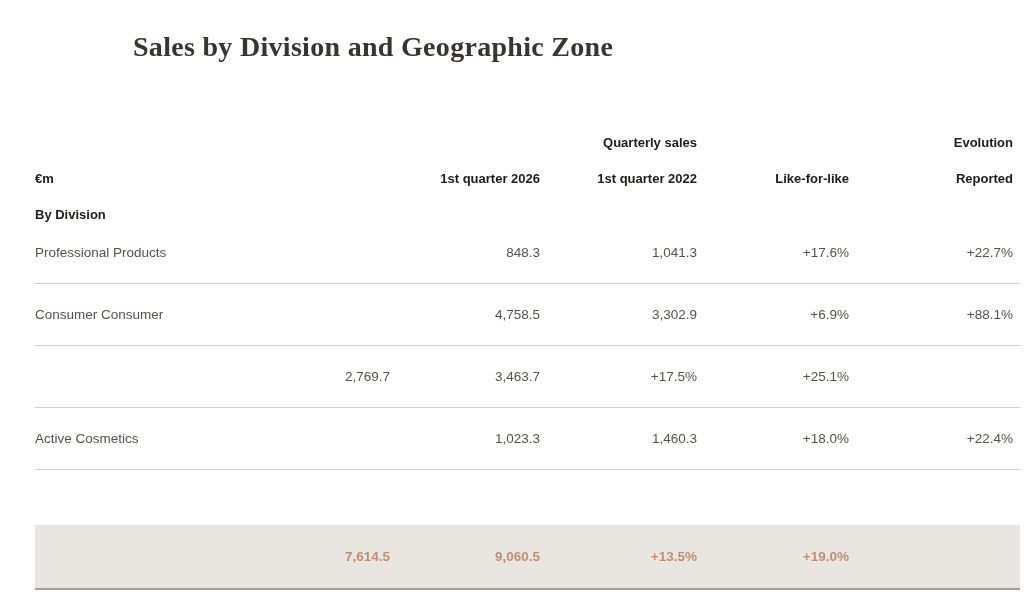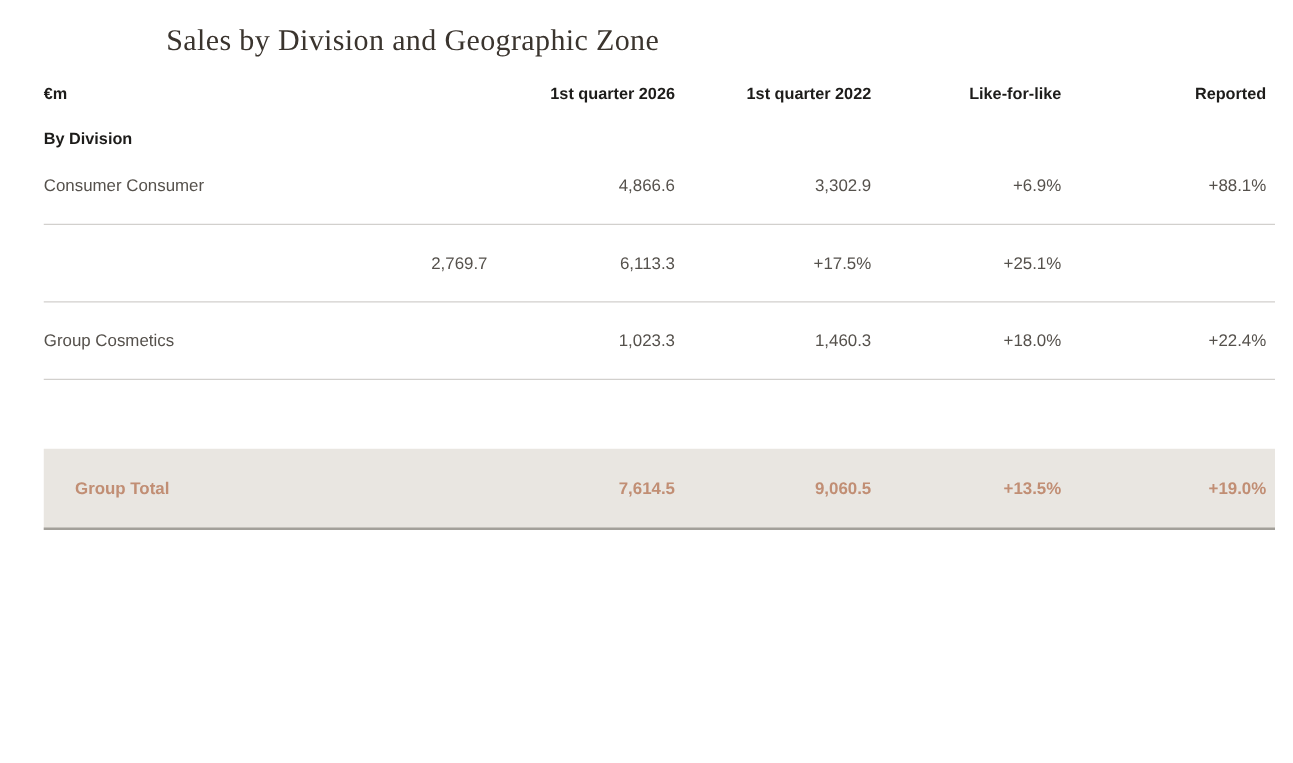--- a/index.html
+++ b/index.html
@@ -14,24 +14,24 @@
   *{box-sizing:border-box;}
   html,body{margin:0;padding:0;}
   body{
     width:1034px;height:610px;
     background:#ffffff;
     font-family:"Liberation Sans",sans-serif;
     overflow:hidden;
     position:relative;
   }
   .title{
-    margin:20px 0 0 133px;
+    margin:34px 0 0 133px;
     font-family:"Liberation Serif",serif;
-    font-weight:400;
-    font-size:24px;
+    font-weight:700;
+    font-size:28px;
     line-height:26px;
     letter-spacing:0.3px;
     color:var(--title);
   }
   .table{
     margin-left:35px;
     width:985px;
   }
   .grid-row{
     display:grid;
@@ -67,58 +67,71 @@
     font-size:13.5px;
   }
 </style>
 </head>
 <body>
 
 <h1 class="title">Sales by Division and Geographic Zone</h1>
 
 <div class="table">
 
+  <div class="grid-row hdr group-header">
+    <div class="cell"></div>
+    <div class="cell num"></div>
+    <div class="cell num">Quarterly sales</div>
+    <div class="cell num"></div>
+    <div class="cell num">Evolution</div>
+  </div>
 
   <div class="grid-row hdr col-header">
     <div class="cell">€m</div>
     <div class="cell num">1st quarter 2026</div>
     <div class="cell num">1st quarter 2022</div>
     <div class="cell num">Like-for-like</div>
     <div class="cell num">Reported</div>
   </div>
 
   <div class="grid-row hdr section-row">
     <div class="cell">By Division</div>
   </div>
 
+  <div class="grid-row data-row">
+    <div class="cell">Professional Products</div>
+    <div class="cell num">848.3</div>
+    <div class="cell num">1,041.3</div>
+    <div class="cell num">+17.6%</div>
+    <div class="cell num">+22.7%</div>
+  </div>
 
   <div class="grid-row data-row">
     <div class="cell">Consumer Consumer</div>
-    <div class="cell num">4,866.6</div>
+    <div class="cell num">4,758.5</div>
     <div class="cell num">3,302.9</div>
     <div class="cell num">+6.9%</div>
     <div class="cell num">+88.1%</div>
   </div>
 
   <div class="grid-row data-row">
     <div class="cell num">2,769.7</div>
-    <div class="cell num">6,113.3</div>
+    <div class="cell num">3,463.7</div>
     <div class="cell num">+17.5%</div>
     <div class="cell num">+25.1%</div>
   </div>
 
   <div class="grid-row data-row">
-    <div class="cell">Group Cosmetics</div>
+    <div class="cell">Active Cosmetics</div>
     <div class="cell num">1,023.3</div>
     <div class="cell num">1,460.3</div>
     <div class="cell num">+18.0%</div>
     <div class="cell num">+22.4%</div>
   </div>
 
   <div class="grid-row total-row">
-    <div class="cell">Group Total</div>
     <div class="cell num">7,614.5</div>
     <div class="cell num">9,060.5</div>
     <div class="cell num">+13.5%</div>
     <div class="cell num">+19.0%</div>
   </div>
 
 </div>
 
 </body></html>

